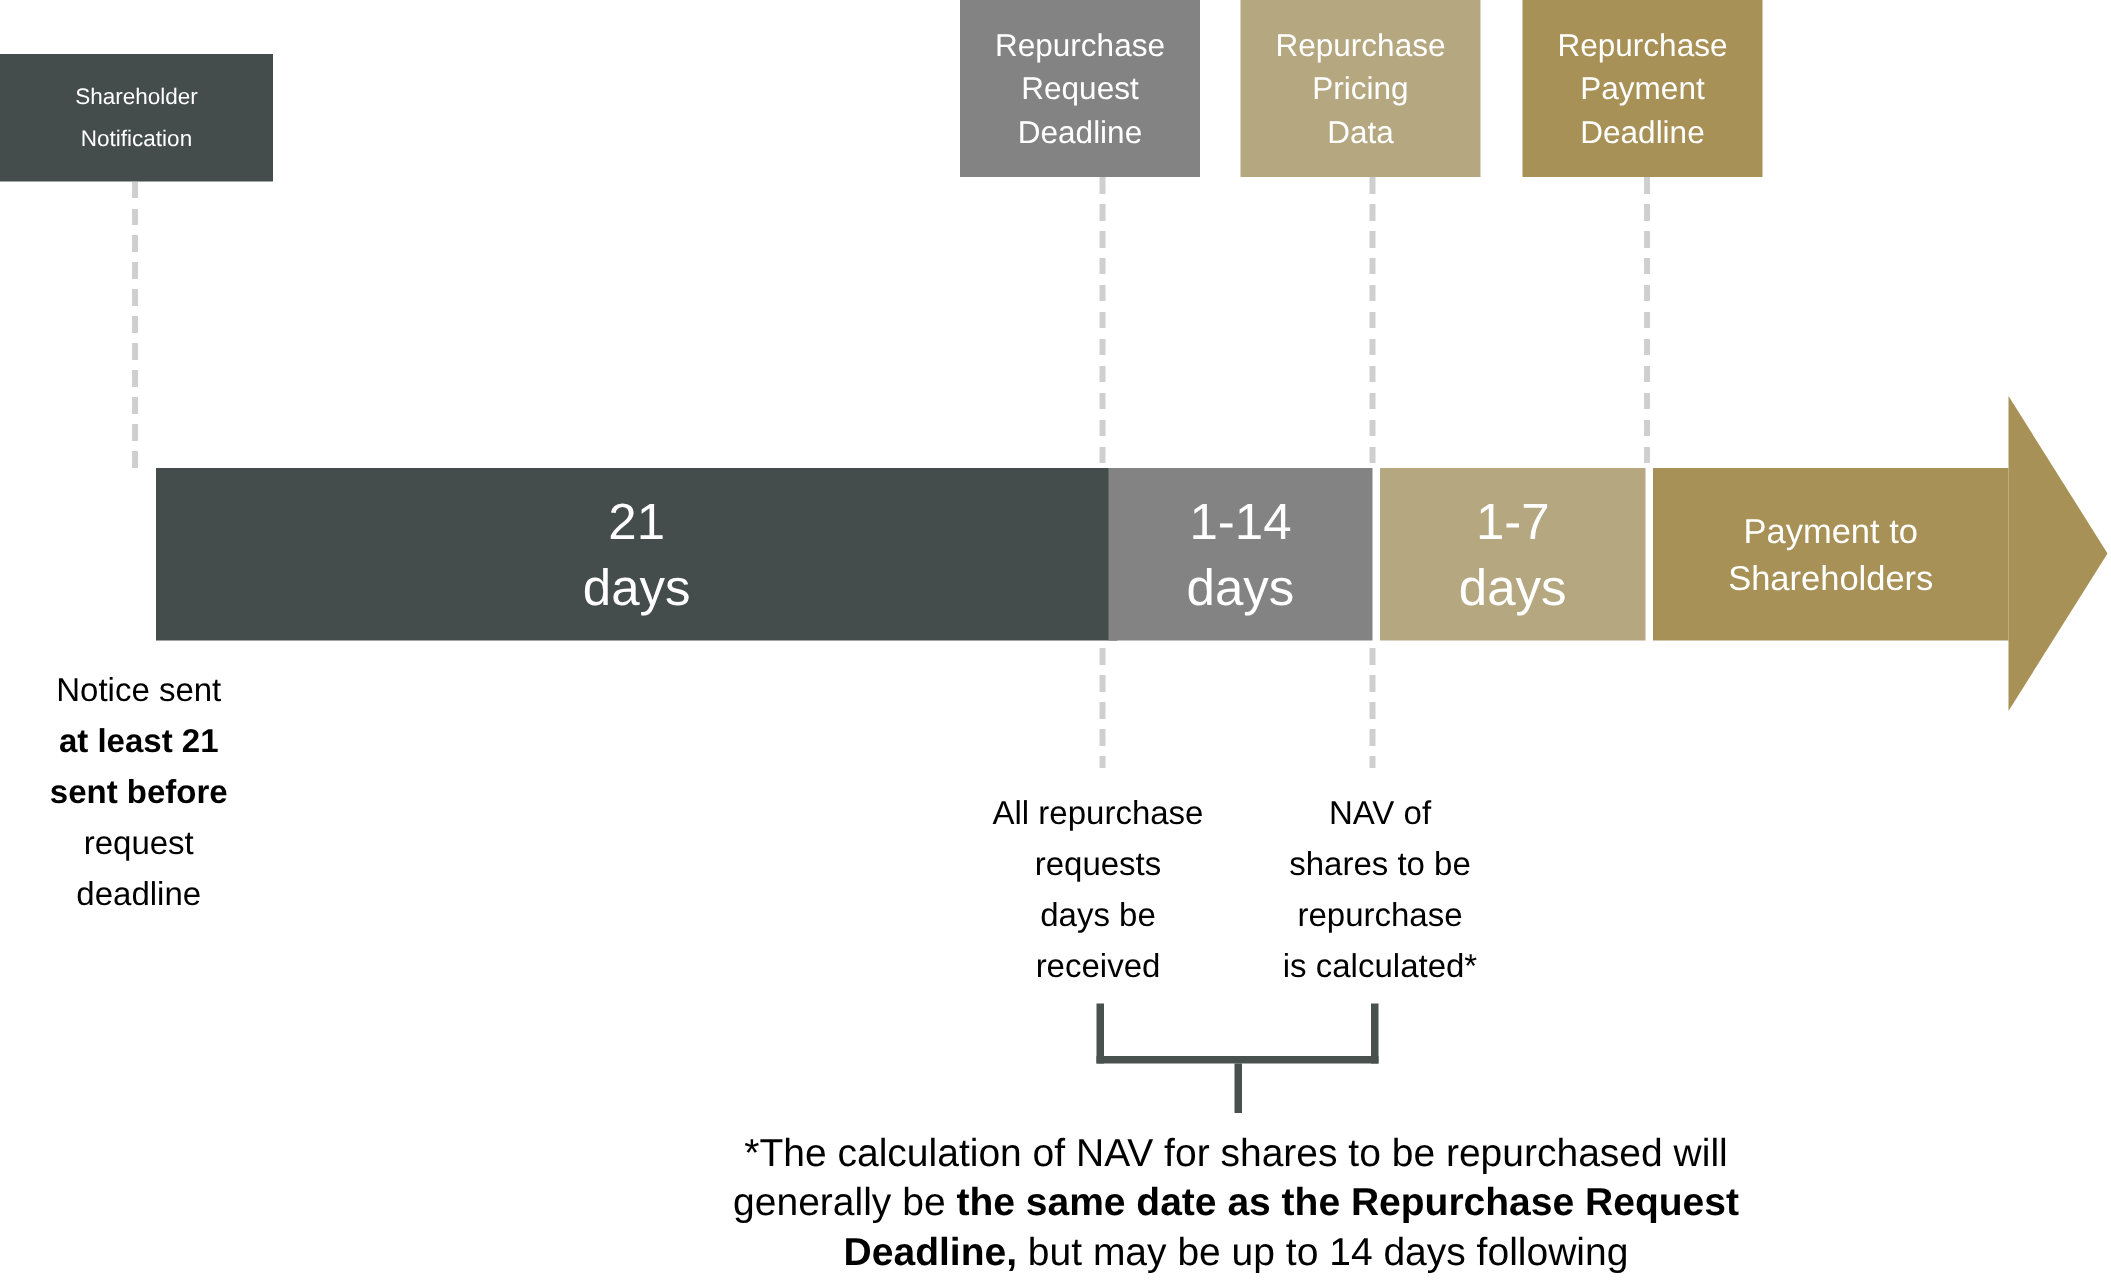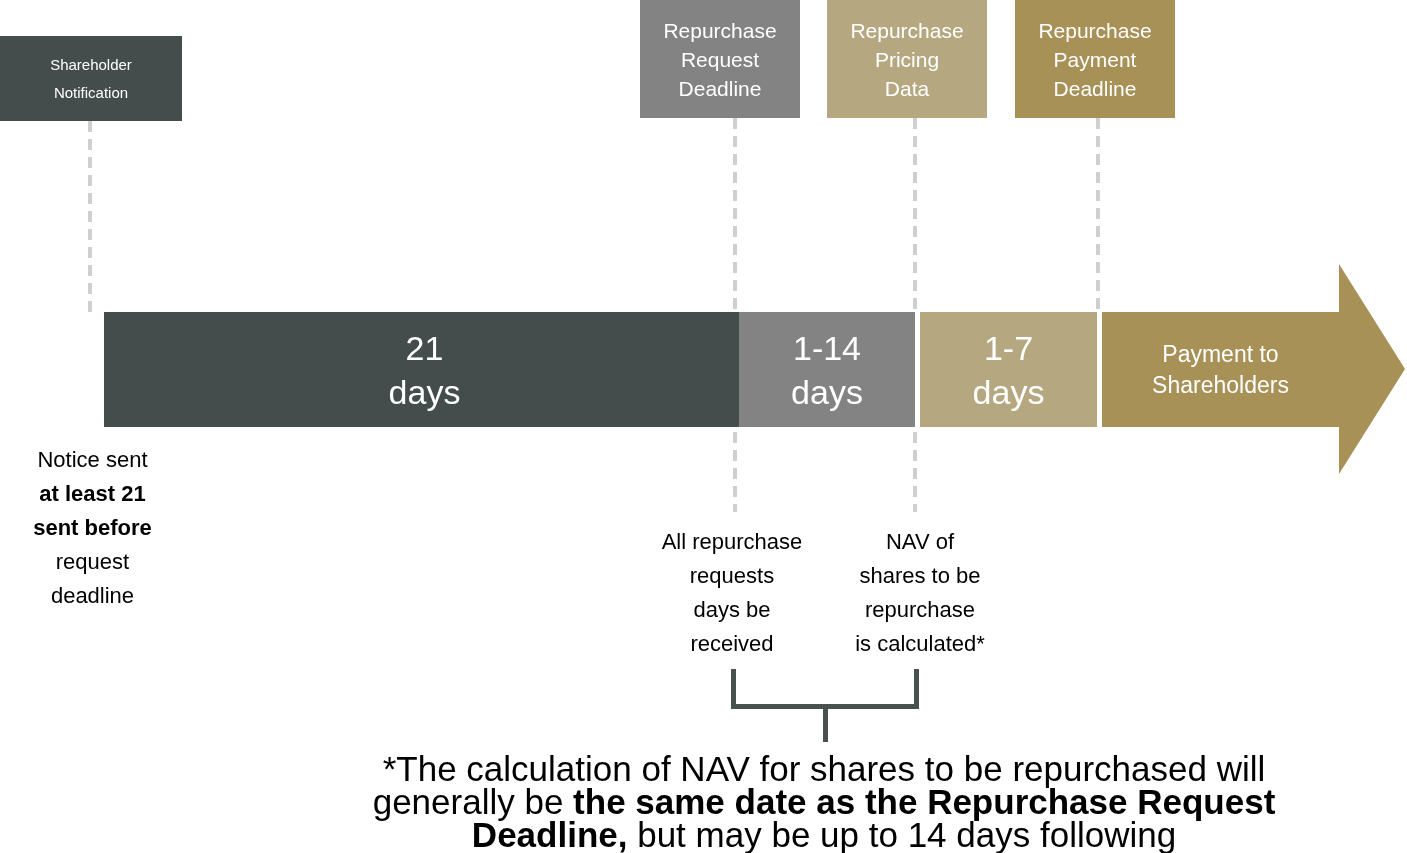--- a/index.html
+++ b/index.html
@@ -44,21 +44,21 @@
   .nav{left:805px;top:525px;width:230px;}
 
   
   .bk{position:absolute;background:var(--bracket);}
   .bk-left{left:731px;top:669px;width:5px;height:40px;}
   .bk-right{left:914px;top:669px;width:5px;height:40px;}
   .bk-bottom{left:731px;top:704px;width:188px;height:5px;}
   .bk-stem{left:823px;top:709px;width:5px;height:33px;}
 
   
-  .footnote{position:absolute;left:354px;top:752px;width:940px;text-align:center;color:#000;font-size:35px;line-height:33px;}
+  .footnote{position:absolute;left:354px;top:752px;width:940px;text-align:center;color:#000;font-size:26px;line-height:33px;}
   .footnote .b{font-weight:bold;}
 </style>
 </head>
 <body>
 
 <div class="canvas">
 
   <div class="dash" style="left:88px;top:121px;height:191px;"></div>
   <div class="dash" style="left:733px;top:118px;height:194px;"></div>
   <div class="dash" style="left:733px;top:432px;height:80px;"></div>

